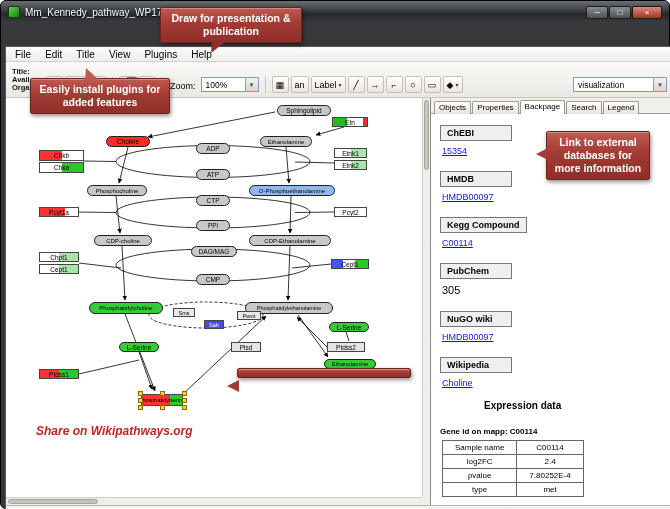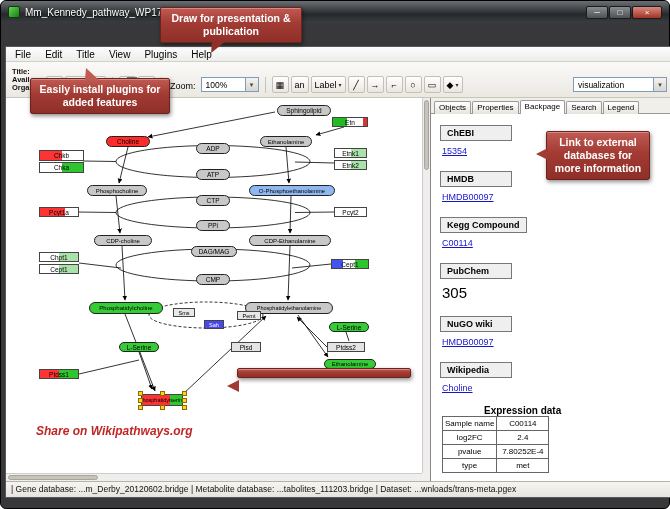--- a/index.html
+++ b/index.html
@@ -83,25 +83,25 @@
   
   .sidepanel{flex:1;border-left:1px solid #888;display:flex;flex-direction:column;background:#f1efe9;min-width:0;}
   .tabs{display:flex;align-items:flex-end;height:15px;padding:1px 3px 0;gap:1px;}
   .tab{font-size:8px;padding:1px 4px 2px;border:1px solid #9c9a94;border-bottom:none;
     border-radius:2px 2px 0 0;background:linear-gradient(#ffffff,#e6e3dc);position:relative;top:1px;white-space:nowrap;}
   .tab.active{background:#fff;padding-bottom:3px;z-index:2;}
   .backpage{flex:1;background:#fff;border-top:1px solid #9c9a94;padding:8px 9px;overflow:hidden;}
   .bp-header{display:inline-block;min-width:72px;border:1px solid #777;background:#efefef;
     padding:2px 6px;font-weight:bold;font-size:9px;}
   .bp-link{display:block;margin:5px 2px 12px;color:#1515cc;text-decoration:underline;font-size:9px;width:max-content;}
-  .bp-plain{display:block;margin:5px 2px 12px;color:#000;font-size:15px;width:max-content;}
+  .bp-plain{display:block;margin:5px 2px 12px;color:#000;font-size:11px;width:max-content;}
   .expr-title{font-weight:bold;font-size:10px;margin-top:4px;padding-left:44px;}
   .geneid{font-weight:bold;font-size:8px;margin:16px 0 4px;}
   .expr-table{border-collapse:collapse;margin-left:2px;}
-  .expr-table td{border:1px solid #666;font-size:8px;padding:2px 2px;text-align:center;min-width:52px;}
+  .expr-table td{border:1px solid #666;font-size:8px;padding:2px 12px;text-align:center;min-width:52px;}
 
   .statusbar{height:16px;flex:0 0 auto;border-top:1px solid #b5b2aa;
     background:linear-gradient(#f6f5f2,#e7e4de);font-size:8.5px;padding:2px 5px;
     white-space:nowrap;overflow:hidden;color:#111;}
 
   
   .callout{position:absolute;z-index:60;color:#fff;font-weight:bold;font-size:10.5px;
     line-height:1.25;text-align:center;padding:4px 6px;border:1px solid #6e221d;border-radius:2px;
     background:linear-gradient(180deg,#c05a52,#a23b34 45%,#8e2f28);
     box-shadow:1px 2px 4px rgba(0,0,0,.45), inset 0 1px 0 rgba(255,255,255,.3);}
@@ -421,20 +421,21 @@
         <div class="backpage">
           <div>
               <div class="bp-section"><div class="bp-header">ChEBI</div><div class="bp-link">15354</div></div>
               <div class="bp-section"><div class="bp-header">HMDB</div><div class="bp-link">HMDB00097</div></div>
               <div class="bp-section"><div class="bp-header">Kegg Compound</div><div class="bp-link">C00114</div></div>
               <div class="bp-section"><div class="bp-header">PubChem</div><div class="bp-plain">305</div></div>
               <div class="bp-section"><div class="bp-header">NuGO wiki</div><div class="bp-link">HMDB00097</div></div>
               <div class="bp-section"><div class="bp-header">Wikipedia</div><div class="bp-link">Choline</div></div>
             </div>
           <div class="expr-title">Expression data</div>
+          <div class="geneid">Gene id on mapp: C00114</div>
           <table class="expr-table">
               <tbody>
                 <tr>
                   <td>Sample name</td>
                   <td>C00114</td>
                 </tr>
                 <tr>
                   <td>log2FC</td>
                   <td>2.4</td>
                 </tr>

